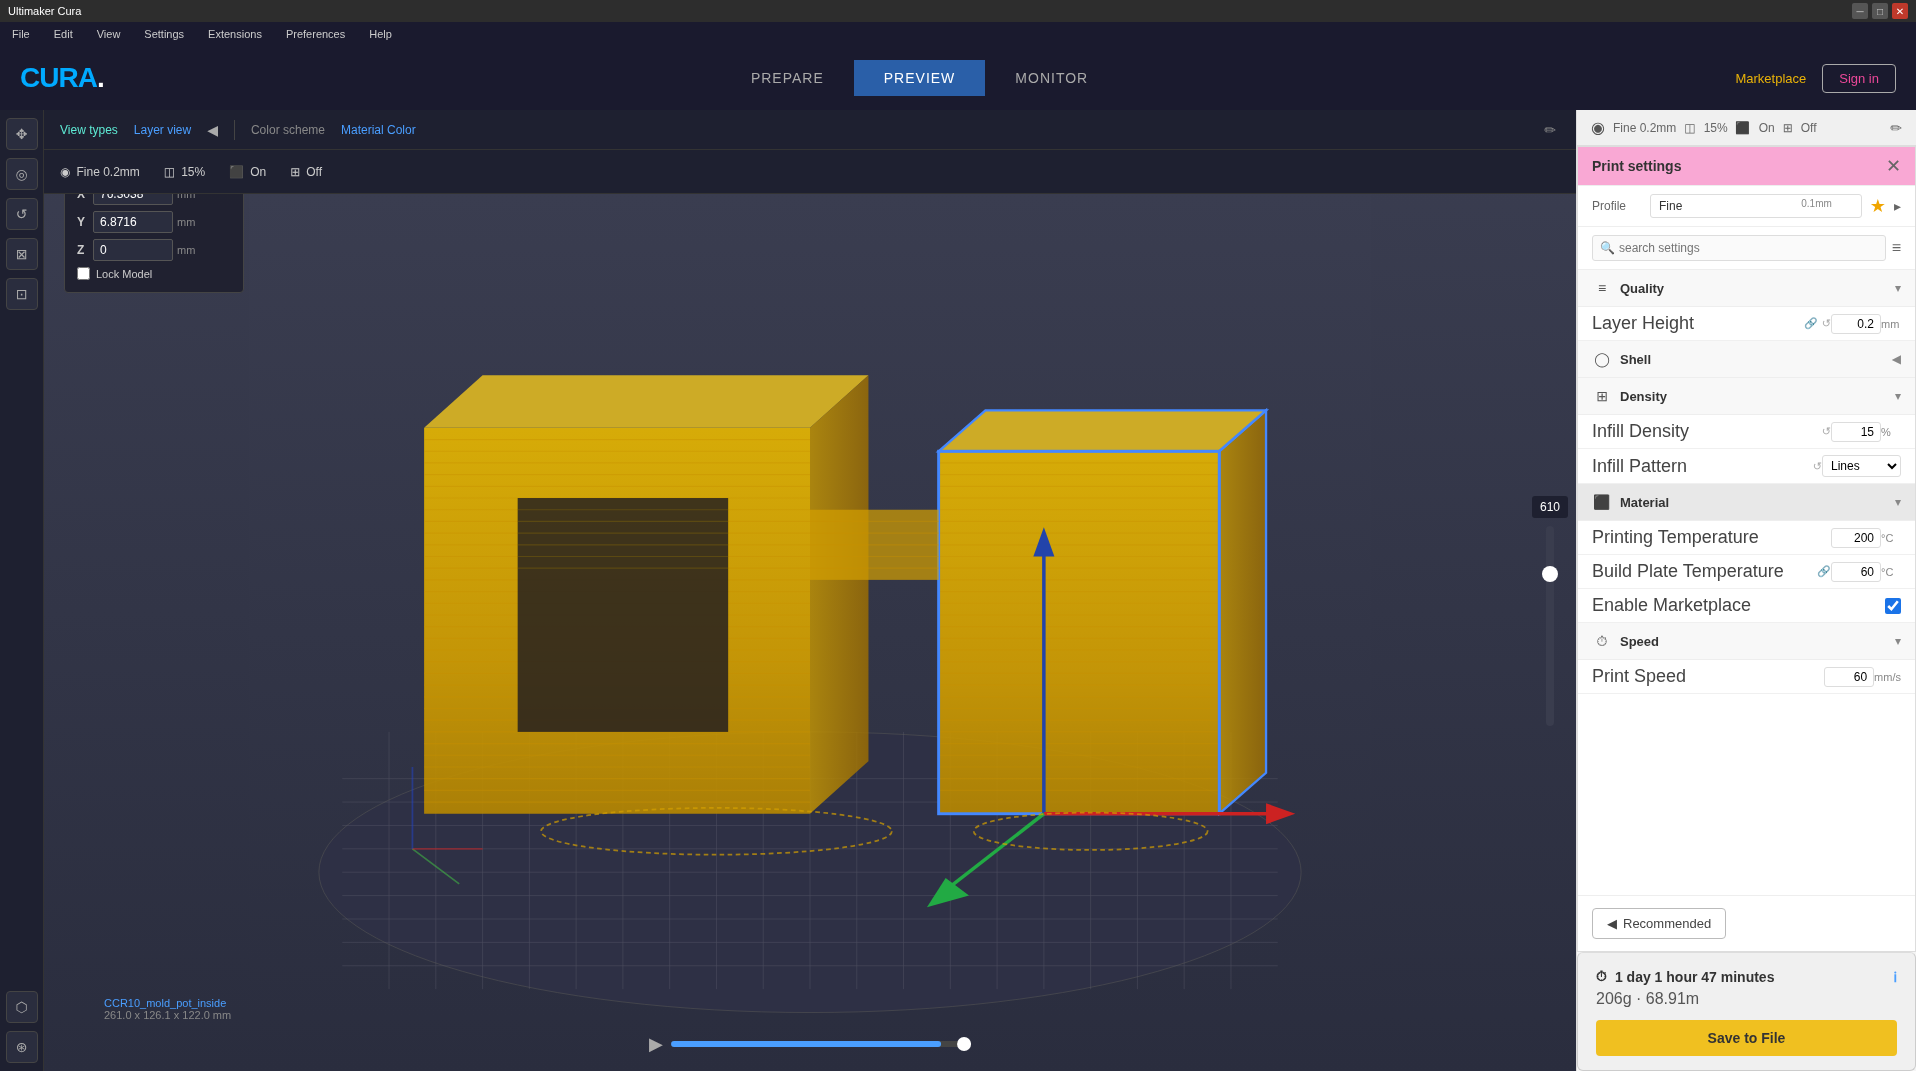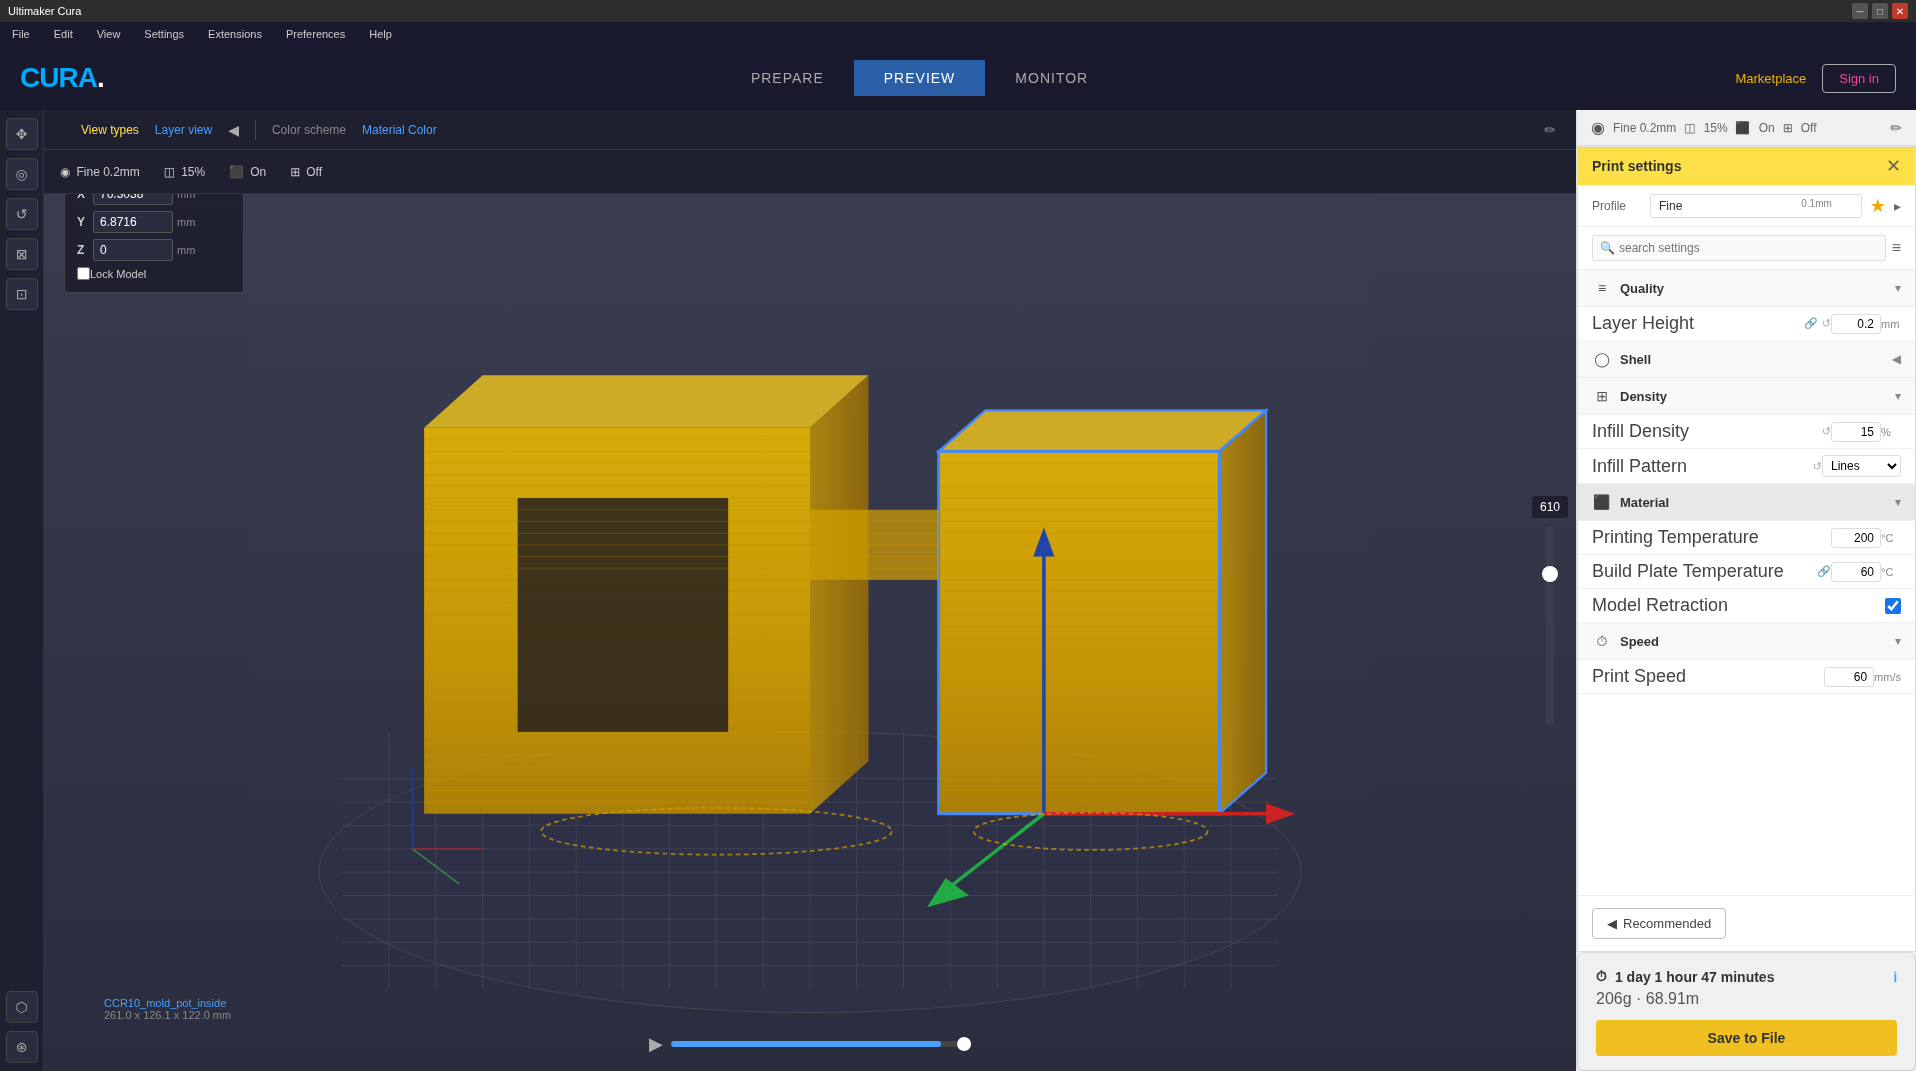--- a/index.html
+++ b/index.html
@@ -33,58 +33,58 @@
 
     
     #left-toolbar { width: 44px; background: #1e2030; display: flex; flex-direction: column; align-items: center; padding: 8px 0; gap: 8px; border-right: 1px solid #333; }
     .tool-btn { width: 32px; height: 32px; background: #2a2d3e; border: 1px solid #444; border-radius: 4px; cursor: pointer; display: flex; align-items: center; justify-content: center; color: #aaa; font-size: 14px; }
 
     
     #canvas-area { flex: 1; position: relative; background: #2a2d3e; overflow: hidden; }
 
     
     #canvas-toolbar { background: #1e2030; height: 40px; display: flex; align-items: center; padding: 0 16px; gap: 16px; border-bottom: 1px solid #333; font-size: 12px; color: #ccc; }
-    #view-type-label { color: #fde047; margin-left: 21px; }
+    #view-type-label { color: #5eead4; }
     #view-type-value { color: #4a9eff; cursor: pointer; }
     .toolbar-separator { width: 1px; height: 20px; background: #444; }
     #color-scheme-label { color: #888; }
     #color-scheme-value { color: #4a9eff; }
     #canvas-toolbar-right { margin-left: auto; display: flex; align-items: center; gap: 4px; }
     .toolbar-icon-btn { background: none; border: none; color: #888; cursor: pointer; font-size: 14px; padding: 4px; }
 
     
     #viewport { width: 100%; height: calc(100% - 40px); position: relative; background: linear-gradient(180deg, #3a3d50 0%, #2a2d3e 100%); overflow: hidden; }
 
     
     #transform-panel { position: absolute; top: 20px; left: 20px; background: rgba(30,32,46,0.92); border: 1px solid #444; border-radius: 4px; padding: 12px; min-width: 180px; }
     .transform-row { display: flex; align-items: center; margin-bottom: 6px; }
     .transform-label { width: 16px; font-weight: bold; font-size: 12px; color: #ccc; }
     .transform-input { background: #2a2d3e; border: 1px solid #555; color: #fff; padding: 3px 6px; width: 80px; font-size: 12px; border-radius: 2px; }
     .transform-unit { color: #888; font-size: 11px; margin-left: 4px; }
-    #lock-model { display: flex; align-items: center; color: #ccc; font-size: 11px; margin-top: 4px; }
+    #lock-model { display: flex; align-items: center; gap: 6px; color: #ccc; font-size: 11px; margin-top: 4px; }
     #lock-model input { cursor: pointer; }
 
     
     #model-info { position: absolute; bottom: 50px; left: 60px; color: #aaa; font-size: 11px; }
     #model-name { color: #4a9eff; }
     #model-dims { color: #888; }
 
     
     #playback { position: absolute; bottom: 16px; left: 50%; transform: translateX(-50%); display: flex; align-items: center; gap: 8px; }
     #play-btn { background: none; border: none; color: #aaa; font-size: 18px; cursor: pointer; }
     #timeline { width: 300px; height: 6px; background: #444; border-radius: 3px; position: relative; cursor: pointer; }
     #timeline-fill { height: 100%; background: #4a9eff; border-radius: 3px; width: 90%; }
     #timeline-thumb { position: absolute; right: 0; top: -4px; width: 14px; height: 14px; background: #fff; border-radius: 50%; cursor: pointer; }
 
     
     #right-panel { width: 340px; background: #f5f5f5; color: #333; display: flex; flex-direction: column; border-left: 1px solid #ddd; }
 
     
     #print-settings-panel { background: #fff; flex: 1; display: flex; flex-direction: column; border: 1px solid #ddd; margin: 0; }
-    #ps-header { background: #fde047; padding: 10px 14px; border-bottom: 1px solid #eee; display: flex; align-items: center; justify-content: space-between; }
+    #ps-header { background: #f9a8d4; padding: 10px 14px; border-bottom: 1px solid #eee; display: flex; align-items: center; justify-content: space-between; }
     #ps-title { font-size: 14px; font-weight: 600; color: #333; }
     #ps-close { background: none; border: none; color: #666; font-size: 18px; cursor: pointer; line-height: 1; }
 
     #ps-profile-row { padding: 8px 14px; display: flex; align-items: center; gap: 8px; border-bottom: 1px solid #eee; }
     #ps-search-input { flex: 1; padding: 5px 8px 5px 28px; border: 1px solid #ddd; border-radius: 3px; font-size: 12px; background: #fafafa; }
     #ps-settings-icon { background: none; border: none; color: #666; font-size: 14px; cursor: pointer; }
 
     
     #ps-content { flex: 1; overflow-y: auto; }
     .settings-section-header { display: flex; align-items: center; padding: 8px 14px; background: #f8f8f8; border-bottom: 1px solid #eee; cursor: pointer; }
@@ -533,21 +533,21 @@
         </div>
         <div class="settings-row">
           <span class="settings-row-label">Build Plate Temperature</span>
           <div class="settings-row-icons">
             <span style="cursor:pointer;">🔗</span>
           </div>
           <input type="text" value="60" style="width: 50px; border: 1px solid rgb(221, 221, 221); padding: 2px 6px; border-radius: 3px; font-size: 12px; text-align: right;">
           <span class="settings-row-unit">°C</span>
         </div>
         <div class="settings-row">
-          <span class="settings-row-label">Model Retraction</span>
+          <span class="settings-row-label">Enable Marketplace</span>
           <input type="checkbox" checked="" class="settings-checkbox" style="">
         </div>
 
         <div class="settings-section-header">
           <div class="settings-section-icon">⏱</div>
           <span class="settings-section-title">Speed</span>
           <span class="settings-section-chevron">▾</span>
         </div>
         <div class="settings-row">
           <span class="settings-row-label">Print Speed</span>

